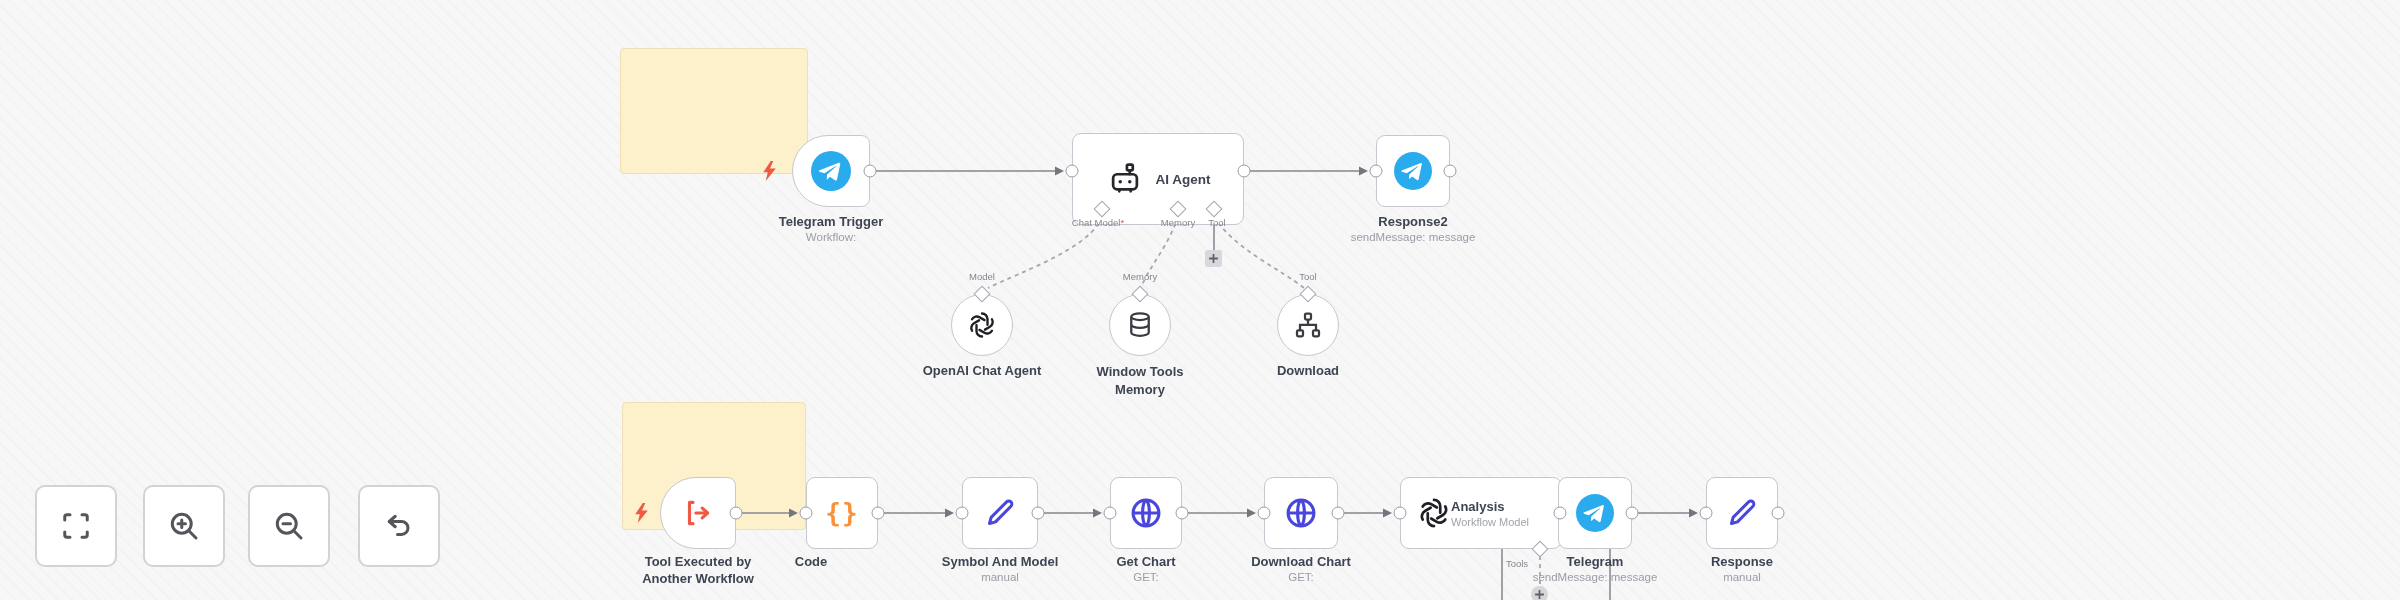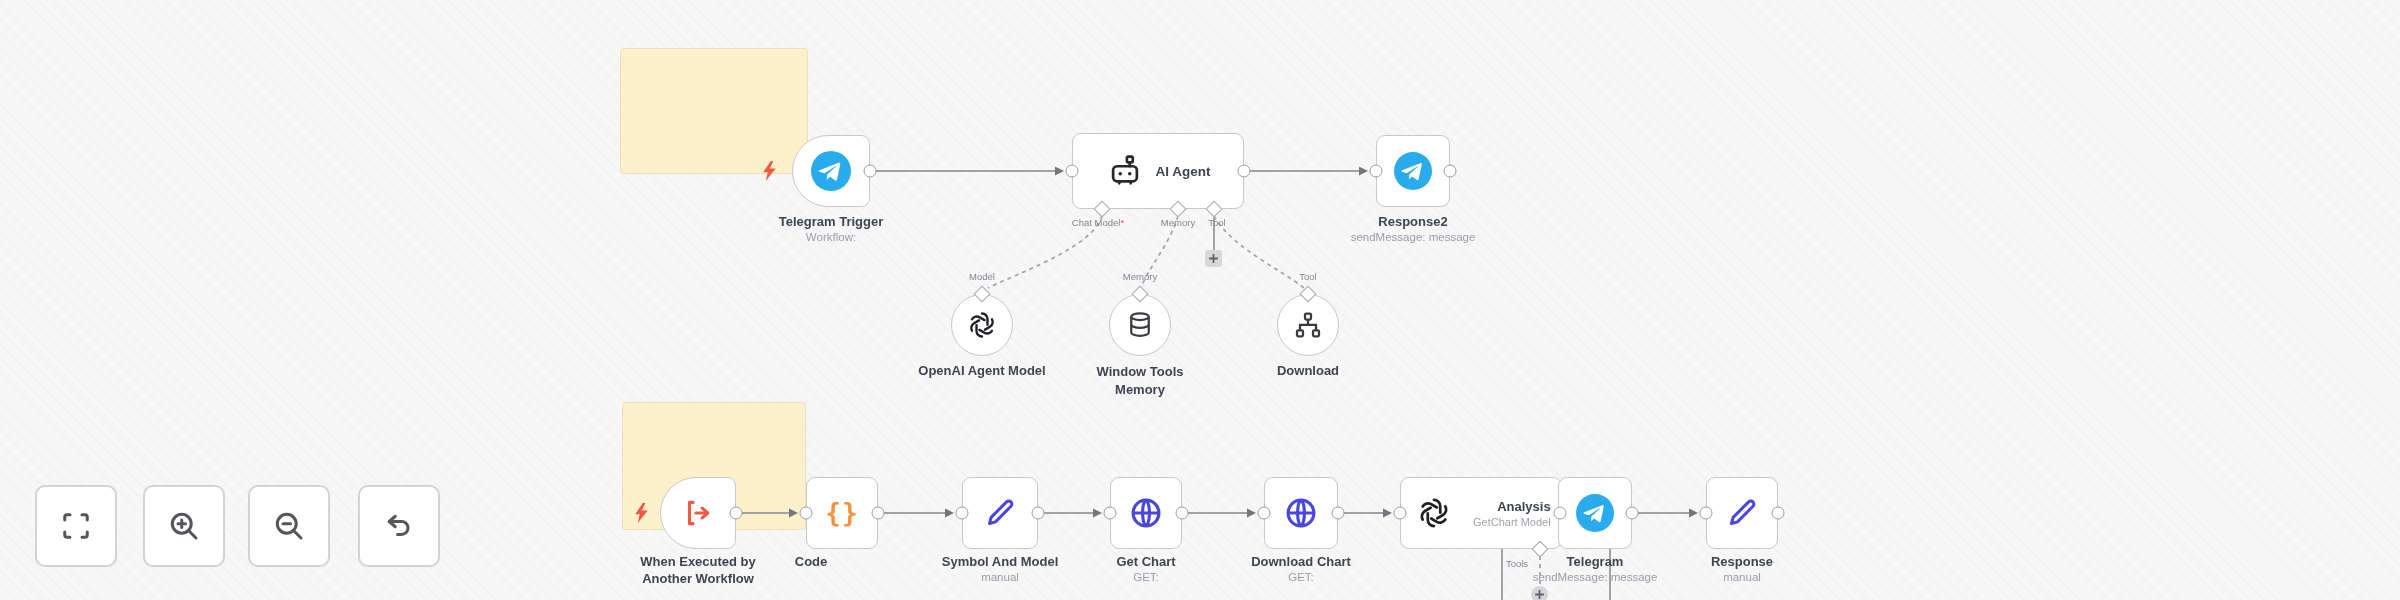--- a/index.html
+++ b/index.html
@@ -27,21 +27,21 @@
   .bolt{position:absolute;z-index:4;}
   .plusbox{position:absolute;width:17px;height:17px;background:#d8d8dc;border-radius:3px;z-index:4;
         display:flex;align-items:center;justify-content:center;}
   .pluscircle{position:absolute;width:17px;height:17px;background:#d6d6da;border-radius:50%;z-index:4;
         display:flex;align-items:center;justify-content:center;}
   .ctrl{position:absolute;width:82px;height:82px;background:#fff;border:2px solid #d2d3d9;border-radius:10px;
         display:flex;align-items:center;justify-content:center;z-index:3;box-sizing:border-box;cursor:pointer;}
   .req{color:#e25950;}
   .braces{font-family:"DejaVu Sans Mono",monospace;font-weight:700;font-size:26px;color:#f8923a;letter-spacing:1px;}
   .agent-title{font-size:13.5px;font-weight:700;color:#3f4453;margin-left:12px;}
-  .an-col{display:flex;flex-direction:column;margin-left:22px;align-items:flex-end;}
+  .an-col{display:flex;flex-direction:column;margin-left:0;}
   .an-title{font-size:13px;font-weight:700;color:#3f4453;}
   .an-sub{font-size:11px;color:#a0a3ac;margin-top:2px;}
   svg{display:block}
 </style>
 </head>
 <body>
 
 <svg width="0" height="0" style="position:absolute">
   <defs>
     <g id="tg-icon">
@@ -109,21 +109,21 @@
 
 <div class="node trigger" style="left:792px;top:135px;width:78px;height:72px">
   <svg width="40" height="40" viewBox="0 0 24 24">
       <use href="#tg-icon"></use>
     </svg>
 </div>
 <div class="port" style="left:870px;top:171px"></div>
 <div class="nlabel" style="left:831px;top:214px">Telegram Trigger</div>
 <div class="nsub" style="left:831px;top:231px">Workflow:</div>
 
-<div class="node" style="left:1072px;top:133px;width:172px;height:76px">
+<div class="node" style="left:1072px;top:133px;width:172px;height:92px">
   <svg width="38" height="38" viewBox="0 0 24 24" fill="none" stroke="#26262b" stroke-width="1.7" stroke-linecap="round" stroke-linejoin="round">
     <rect x="4.5" y="9" width="15" height="9.5" rx="2.5"></rect>
     <path d="M15 6.6V9"></path>
     <rect x="13.2" y="2.9" width="3.7" height="3.7" rx="0.9"></rect>
     <circle cx="9" cy="13.8" r="1.1" fill="#26262b" stroke="none"></circle>
     <circle cx="15" cy="13.8" r="1.1" fill="#26262b" stroke="none"></circle>
     <path d="M8.4 18.5v1.3M15.6 18.5v1.3"></path>
   </svg>
   <span class="agent-title">AI Agent</span>
 </div>
@@ -154,21 +154,21 @@
 <div class="clabel" style="left:982px;top:271px">Model</div>
 <div class="clabel" style="left:1140px;top:271px">Memory</div>
 <div class="clabel" style="left:1308px;top:271px">Tool</div>
 
 <div class="node circlenode" style="left:951px;top:294px;width:62px;height:62px">
   <svg width="30" height="30" viewBox="0 0 24 24">
       <use href="#openai-knot"></use>
     </svg>
 </div>
 <div class="diamond" style="left:982px;top:294px"></div>
-<div class="nlabel" style="left:982px;top:363px">OpenAI Agent Model</div>
+<div class="nlabel" style="left:982px;top:363px">OpenAI Chat Agent</div>
 
 <div class="node circlenode" style="left:1109px;top:294px;width:62px;height:62px">
   <svg width="30" height="30" viewBox="0 0 24 24" fill="none" stroke="#3a3a40" stroke-width="1.8">
     <ellipse cx="12" cy="5.3" rx="7" ry="2.7"></ellipse>
     <path d="M5 5.3v6.3c0 1.5 3.1 2.7 7 2.7s7-1.2 7-2.7V5.3"></path>
     <path d="M5 11.6v6.3c0 1.5 3.1 2.7 7 2.7s7-1.2 7-2.7v-6.3"></path>
   </svg>
 </div>
 <div class="diamond" style="left:1140px;top:294px"></div>
 <div class="nlabel wrap" style="left:1140px;top:363px">Window Tools Memory</div>
@@ -189,21 +189,21 @@
 </svg>
 
 <div class="node trigger" style="left:660px;top:477px;width:76px;height:72px">
   <svg width="34" height="34" viewBox="0 0 24 24" fill="none" stroke="#ee5a45" stroke-width="2.2" stroke-linecap="round" stroke-linejoin="round">
     <path d="M8.5 4.5H6v15h2.5"></path>
     <path d="M10.5 12h8"></path>
     <path d="M15 8.5 18.8 12 15 15.5"></path>
   </svg>
 </div>
 <div class="port" style="left:736px;top:513px"></div>
-<div class="nlabel" style="left:698px;top:554px">When Executed by</div>
+<div class="nlabel" style="left:698px;top:554px">Tool Executed by</div>
 <div class="nlabel" style="left:698px;top:571px">Another Workflow</div>
 
 <div class="node" style="left:806px;top:477px;width:72px;height:72px">
   <span class="braces">{}</span>
 </div>
 <div class="port" style="left:806px;top:513px"></div>
 <div class="port" style="left:878px;top:513px"></div>
 <div class="nlabel" style="left:811px;top:554px">Code</div>
 
 <div class="node" style="left:962px;top:477px;width:76px;height:72px">
@@ -235,21 +235,21 @@
 <div class="port" style="left:1338px;top:513px"></div>
 <div class="nlabel" style="left:1301px;top:554px">Download Chart</div>
 <div class="nsub" style="left:1301px;top:571px">GET:</div>
 
 <div class="node" style="left:1400px;top:477px;width:162px;height:72px;justify-content:flex-start;padding-left:16px">
   <svg width="34" height="34" viewBox="0 0 24 24">
       <use href="#openai-knot"></use>
     </svg>
   <div class="an-col">
     <span class="an-title">Analysis</span>
-    <span class="an-sub">GetChart Model</span>
+    <span class="an-sub">Workflow Model</span>
   </div>
 </div>
 <div class="port" style="left:1400px;top:513px"></div>
 <div class="diamond" style="left:1540px;top:549px"></div>
 <div class="clabel" style="left:1517px;top:558px">Tools</div>
 <div class="pluscircle" style="left:1531px;top:586px">
   <svg width="11" height="11" viewBox="0 0 10 10">
       <path d="M5 1v8M1 5h8" stroke="#5f6065" stroke-width="1.6"></path>
     </svg>
 </div>

